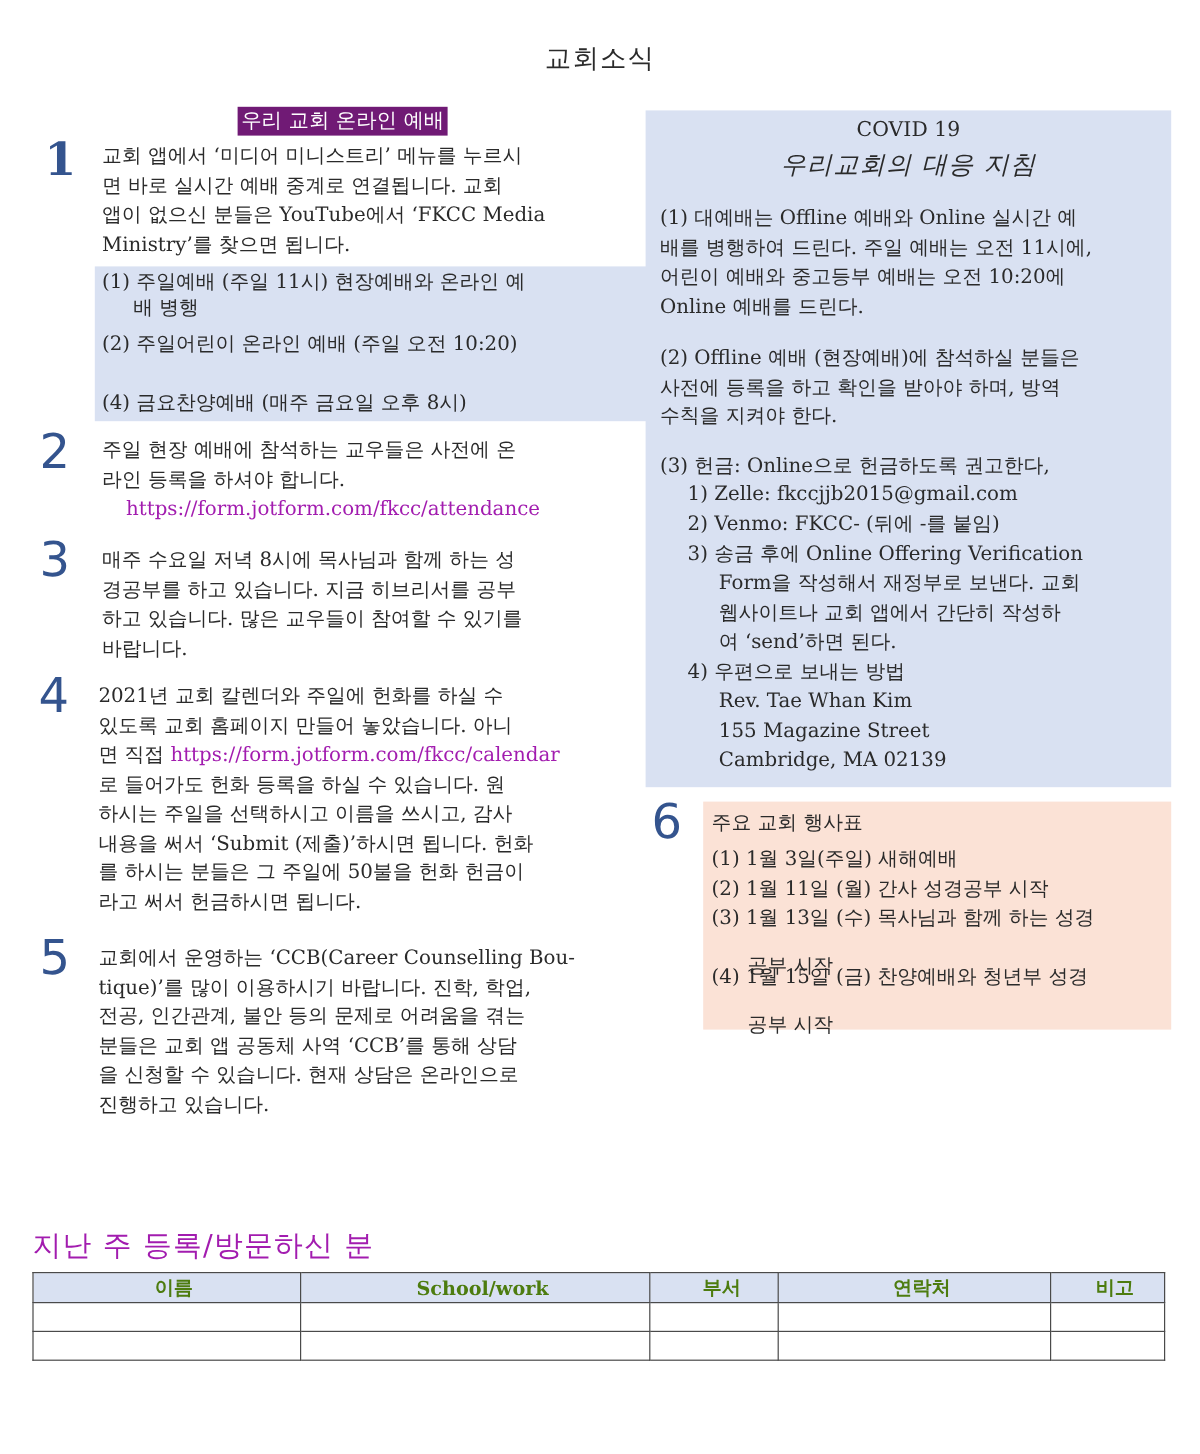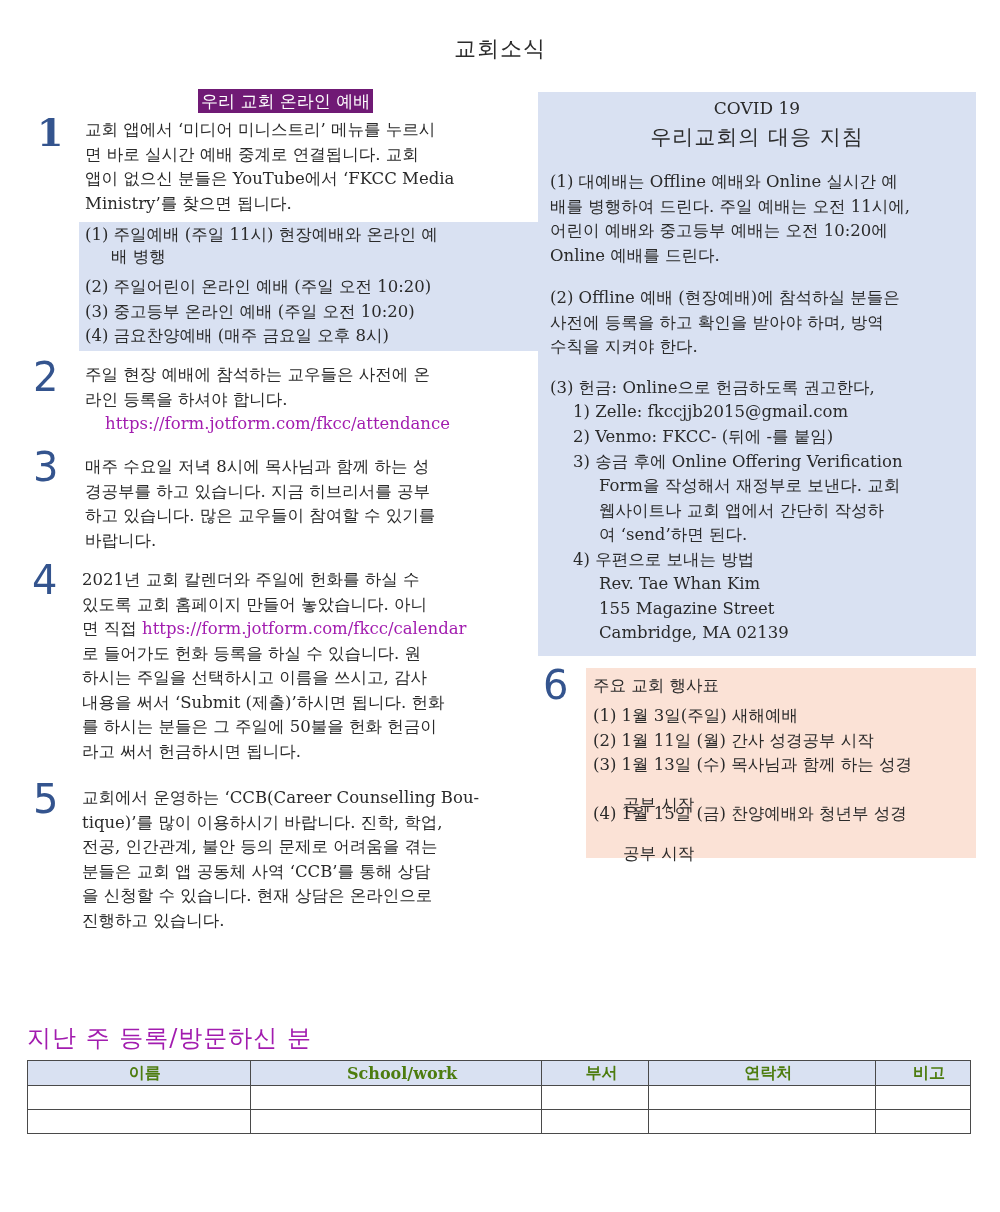--- a/index.html
+++ b/index.html
@@ -22,21 +22,21 @@
   .list-box { position: absolute; left: 79px; top: 222px; width: 494px; height: 129px;
               background: #d9e1f2; }
   .list-box .li { position: absolute; left: 6px; font-size: 16.5px; line-height: 22px; }
   .list-box .li .cont { display: block; padding-left: 26px; }
 
   .covid { position: absolute; left: 538px; top: 92px; width: 438px; height: 564px;
            background: #d9e1f2; }
   .covid .h1 { position: absolute; top: 4px; left: 0; width: 100%; text-align: center;
                font-size: 17px; line-height: 24px; }
   .covid .h2 { position: absolute; top: 30px; left: 0; width: 100%; text-align: center;
-               font-size: 21px; line-height: 30px; letter-spacing: 1px; }
+               font-size: 21px; line-height: 30px; letter-spacing: 1px; font-style: italic; }
   .covid .p { position: absolute; left: 12px; width: 420px; font-size: 16.5px; line-height: 24.5px;
               text-align: justify; }
   .covid .sub { position: absolute; left: 35px; width: 390px; font-size: 16.5px; line-height: 24.5px; }
   .covid .sub.ind { left: 61px; width: 368px; text-align: justify; }
 
   .events { position: absolute; left: 586px; top: 668px; width: 390px; height: 190px;
             background: #fbe2d6; }
   .events .eh { position: absolute; left: 7px; top: 6px; font-size: 16.5px; line-height: 24px; }
   .events .ei { position: absolute; left: 7px; font-size: 16.5px; line-height: 24px; }
   .events .ei .cont { display: block; padding-left: 30px; margin-top: 16px; }
@@ -60,21 +60,20 @@
   <div>면 바로 실시간 예배 중계로 연결됩니다. 교회</div>
   <div>앱이 없으신 분들은 YouTube에서 ‘FKCC Media</div>
   <div>Ministry’를 찾으면 됩니다.</div>
 </div>
 <div class="list-box">
   <div class="li" style="top:2px;">
     <span>(1) 주일예배 (주일 11시) 현장예배와 온라인 예</span>
     <span class="cont">배 병행</span>
   </div>
   <div class="li" style="top:54px;">(2) 주일어린이 온라인 예배 (주일 오전 10:20)</div>
-  <div class="li" style="top:79px;">(3) 중고등부 온라인 예배 (주일 오전 10:20)</div>
   <div class="li" style="top:103px;">(4) 금요찬양예배 (매주 금요일 오후 8시)</div>
 </div>
 
 <div class="num" style="left:33px;top:357px;">2</div>
 <div class="para" style="left:85px;top:363px;width:428px;">
   <div>주일 현장 예배에 참석하는 교우들은 사전에 온</div>
   <div>라인 등록을 하셔야 합니다.</div>
   <div class="link" style="padding-left:20px;">https://form.jotform.com/fkcc/attendance</div>
 </div>
 

